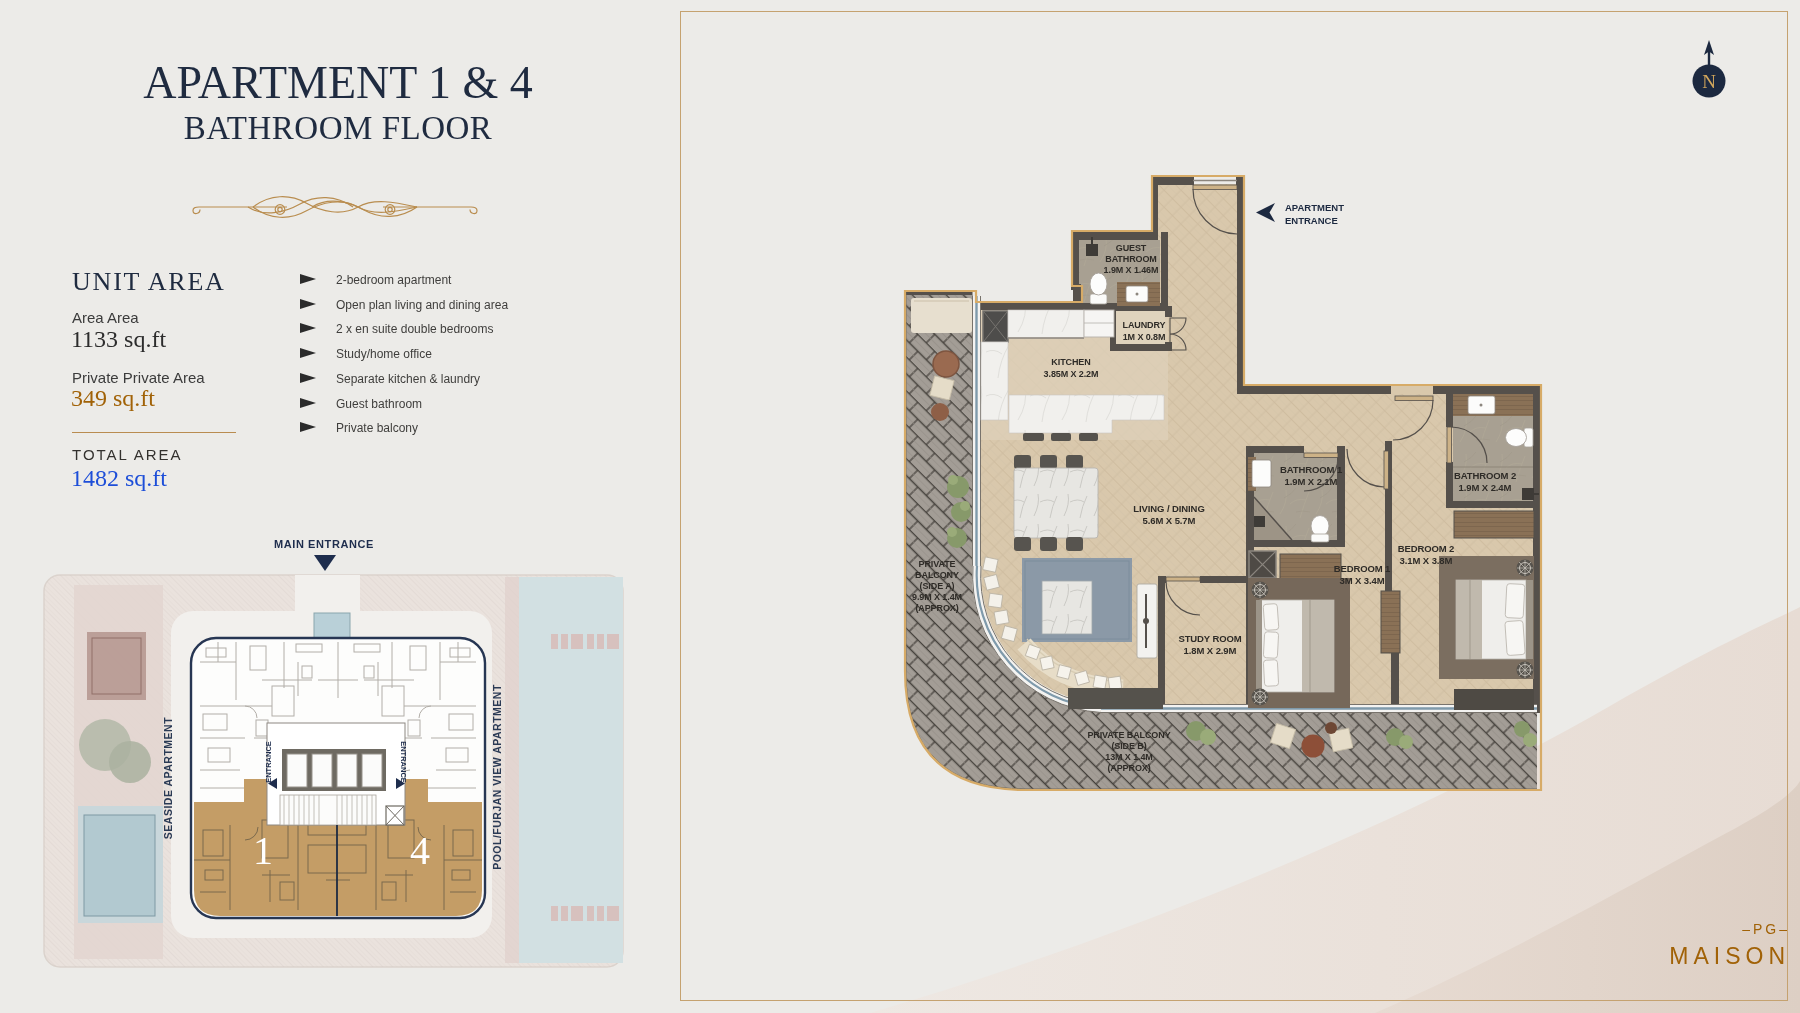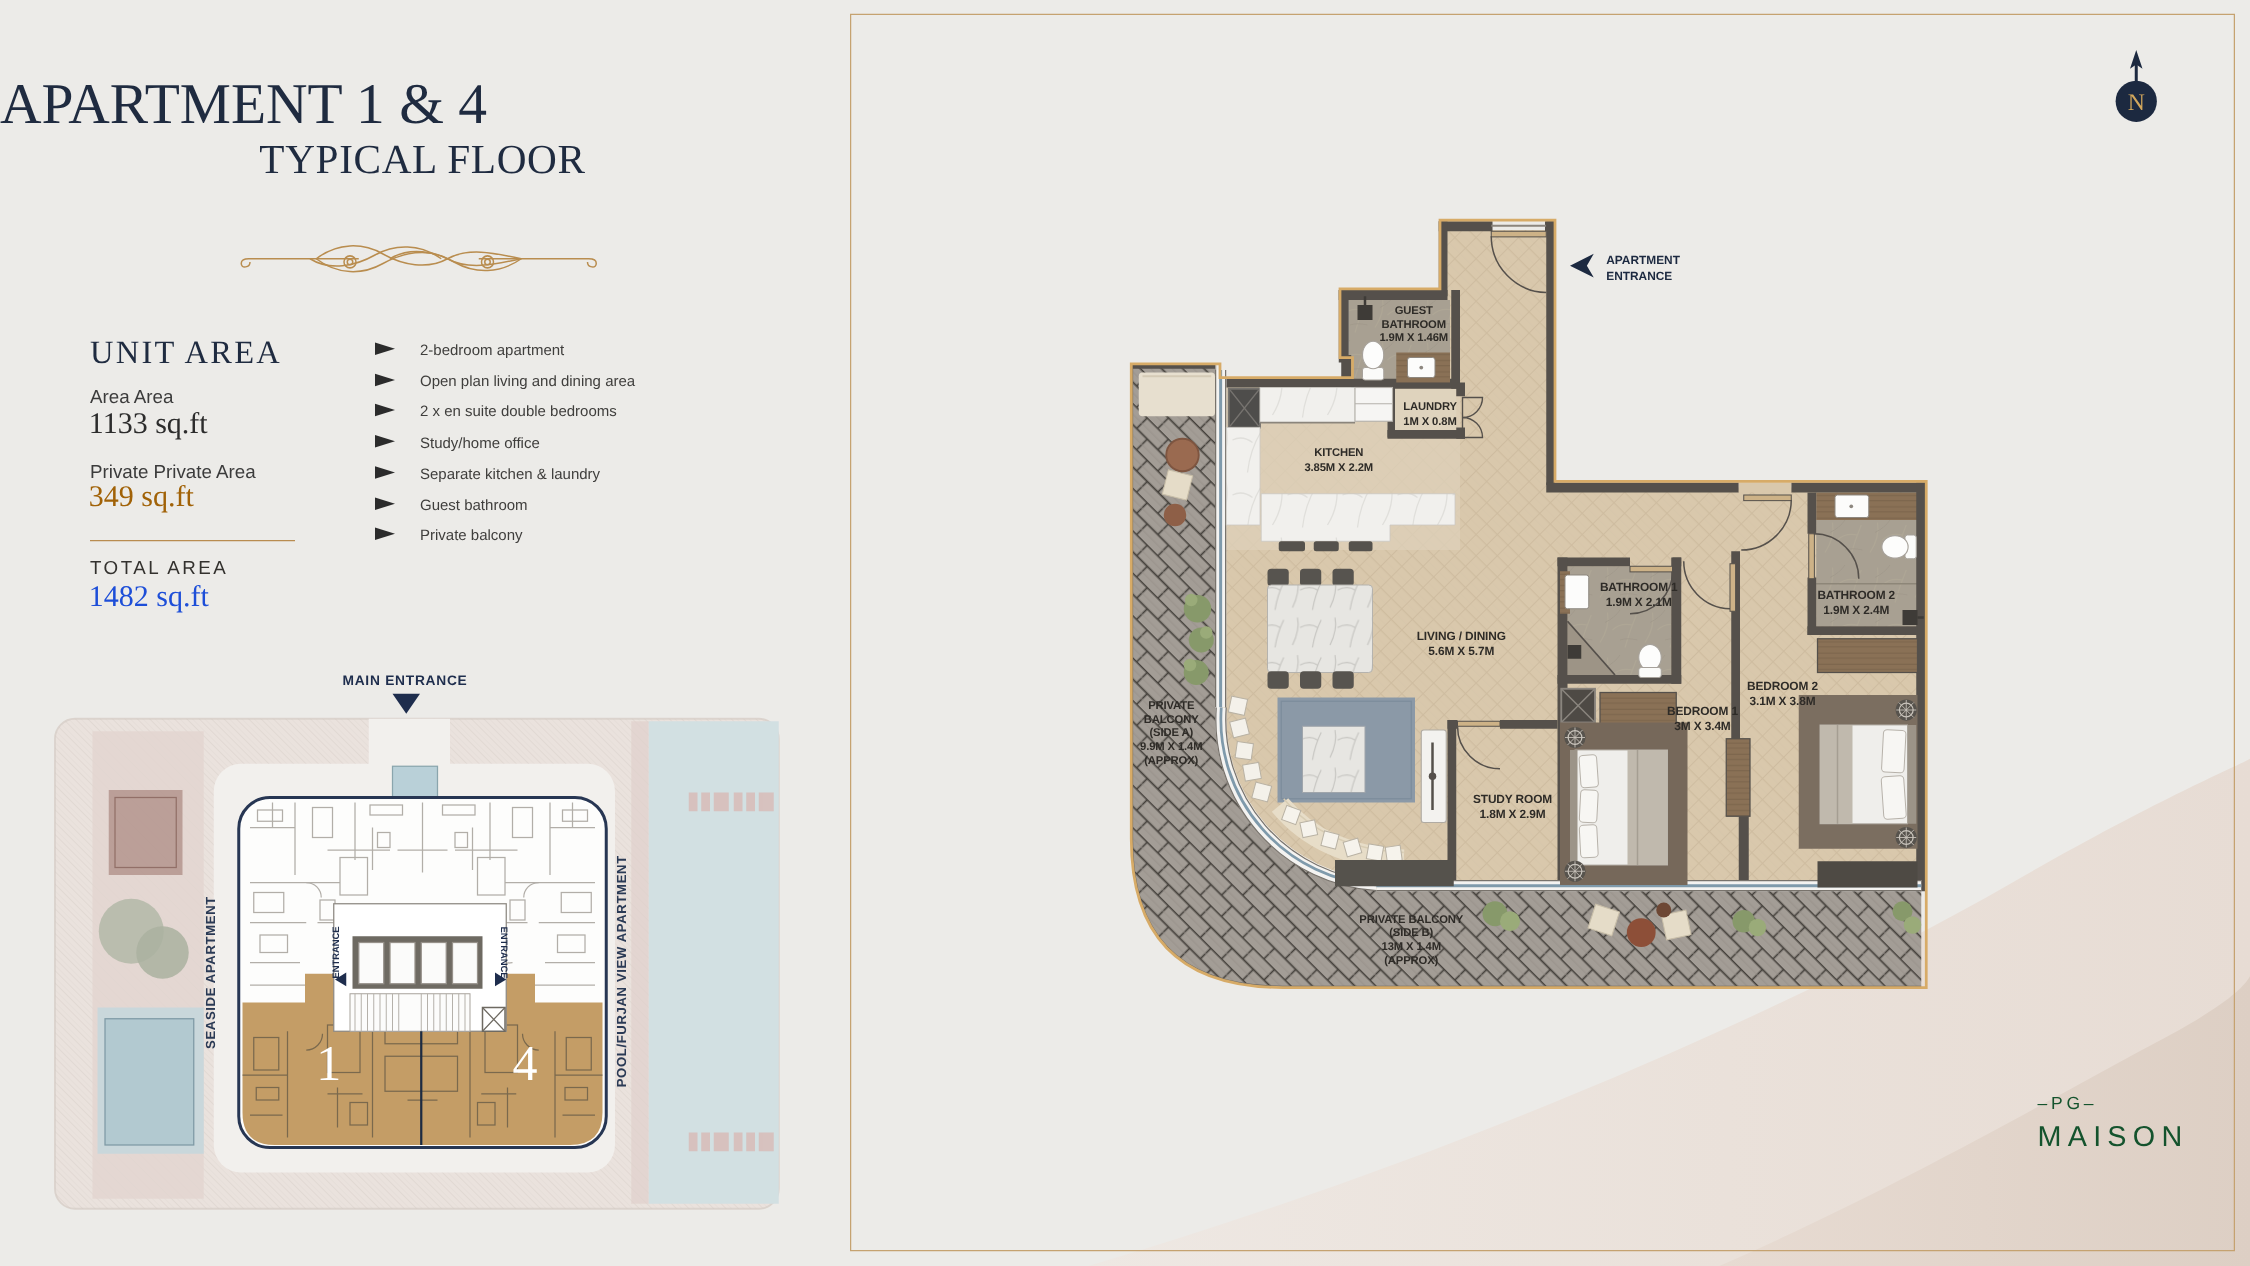--- a/index.html
+++ b/index.html
@@ -24,23 +24,23 @@
     </linearGradient>
   </defs>
 
   <path d="M 870,1013 C 1150,930 1420,815 1610,706 C 1730,637 1788,614 1800,607 L 1800,1013 Z" fill="url(#wv1)"></path>
 
   <path d="M 1375,1013 C 1520,950 1660,868 1736,828 C 1780,804 1795,790 1800,781 L 1800,1013 Z" fill="url(#wv2)"></path>
 </svg>
 
 <div class="abs" style="left:680px;top:11px;width:1106px;height:988px;border:1.6px solid #c5a270;"></div>
 
-<div class="abs navy" style="left:0;top:56px;width:676px;text-align:left;font-family:'Liberation Serif',serif;font-size:46px;letter-spacing:0px;">APARTMENT 1 &amp; 4</div>
-
-<div class="abs navy" style="left:0;top:110px;width:676px;text-align:center;font-family:'Liberation Serif',serif;font-size:33px;letter-spacing:0.5px;">TYPICAL FLOOR</div>
+<div class="abs navy" style="left:0;top:56px;width:676px;text-align:center;font-family:'Liberation Serif',serif;font-size:46px;letter-spacing:0px;">APARTMENT 1 &amp; 4</div>
+
+<div class="abs navy" style="left:0;top:110px;width:676px;text-align:center;font-family:'Liberation Serif',serif;font-size:33px;letter-spacing:0.5px;">BATHROOM FLOOR</div>
 
 <svg class="abs" style="left:190px;top:193px" width="290" height="28" viewBox="0 0 290 28">
   <g stroke="#b98d4f" stroke-width="1.2" fill="none">
     <path d="M97,14 H9 Q3,14 3,17.5 Q3,21 6.5,20.5 Q10,20 10,16.5"></path>
     <path d="M193,14 H281 Q287,14 287,17.5 Q287,21 283.5,20.5 Q280,20 280,16.5"></path>
     <path d="M63,14 C 80,1 100,1 116,10 C 132,19 152,23 168,14 C 184,5 204,9 227,14"></path>
     <path d="M63,14 C 80,27 100,27 116,18 C 132,9 152,5 168,14 C 184,23 204,19 227,14"></path>
     <path d="M122,14 C 138,4 158,8 174,17 C 190,26 210,26 227,14"></path>
     <path d="M122,14 C 138,24 158,20 174,11 C 190,2 210,2 227,14" transform="translate(-64,0)"></path>
     <circle cx="90" cy="16.5" r="4.8"></circle>
@@ -81,21 +81,21 @@
 
 <svg class="abs" style="left:1680px;top:30px" width="60" height="72" viewBox="0 0 60 72">
 
   <line x1="29" y1="36" x2="29" y2="21" stroke="#1c2940" stroke-width="2.4"></line>
   <path d="M29,10 L24,25 L29,21.5 L34,25 Z" fill="#1c2940"></path>
 
   <circle cx="29" cy="51" r="16.5" fill="#1c2940"></circle>
   <text x="29" y="58" text-anchor="middle" font-family="Liberation Serif,serif" font-size="19" fill="#d2a75c">N</text>
 </svg>
 
-<div class="abs" style="left:1630px;top:874px;width:160px;text-align:left;color:#14532d;">
+<div class="abs" style="left:1630px;top:921px;width:160px;text-align:right;color:#a16207;">
   <div style="font-size:14px;letter-spacing:3px;">–PG–</div>
   <div style="font-size:23px;letter-spacing:5px;margin-top:6px;">MAISON</div>
 </div>
 
 <svg class="abs" style="left:40px;top:530px" width="600" height="450" viewBox="0 0 600 450">
   <defs>
     <pattern id="hatch" width="7" height="7" patternUnits="userSpaceOnUse" patternTransform="rotate(45)">
       <rect width="7" height="7" fill="none"></rect>
       <path d="M0,0 H7 M0,3.5 H7" stroke="#cfc5be" stroke-width="0.5" opacity="0.5"></path>
     </pattern>

